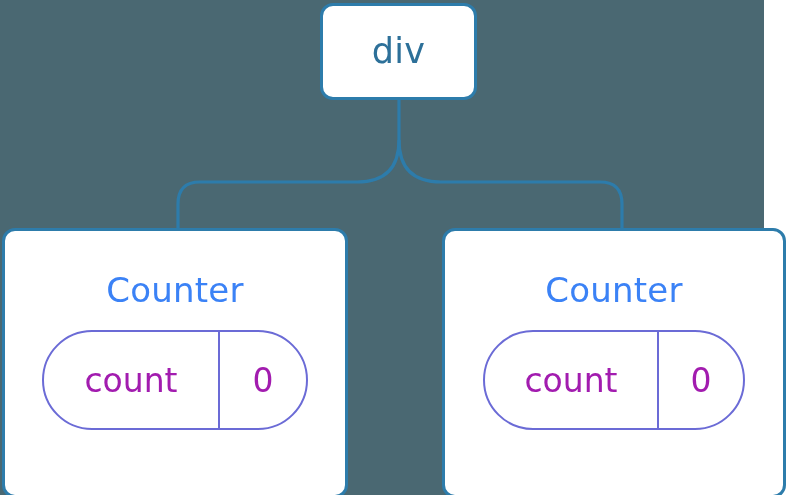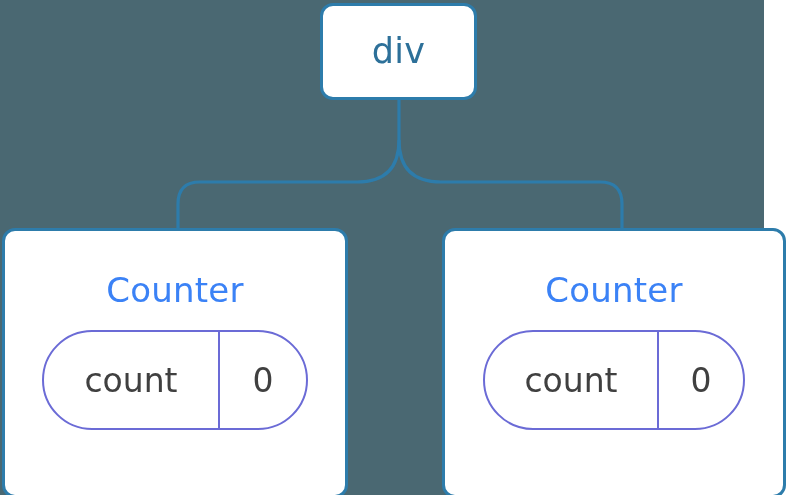--- a/index.html
+++ b/index.html
@@ -97,21 +97,21 @@
     align-items: stretch;
     background: transparent;
   }
   #pill-left  { width: 266px; }
   #pill-right { width: 262px; }
 
   .pill-key, .pill-value {
     display: flex;
     align-items: center;
     justify-content: center;
-    color: #404040;
+    color: #a21caf;
     font-size: 33px;
     font-weight: 400;
     line-height: 1;
     white-space: nowrap;
   }
   .pill-key {
     flex: 0 0 174px;
     border-right: 2px solid #6b6bd6;
   }
   #pill-right .pill-key {

